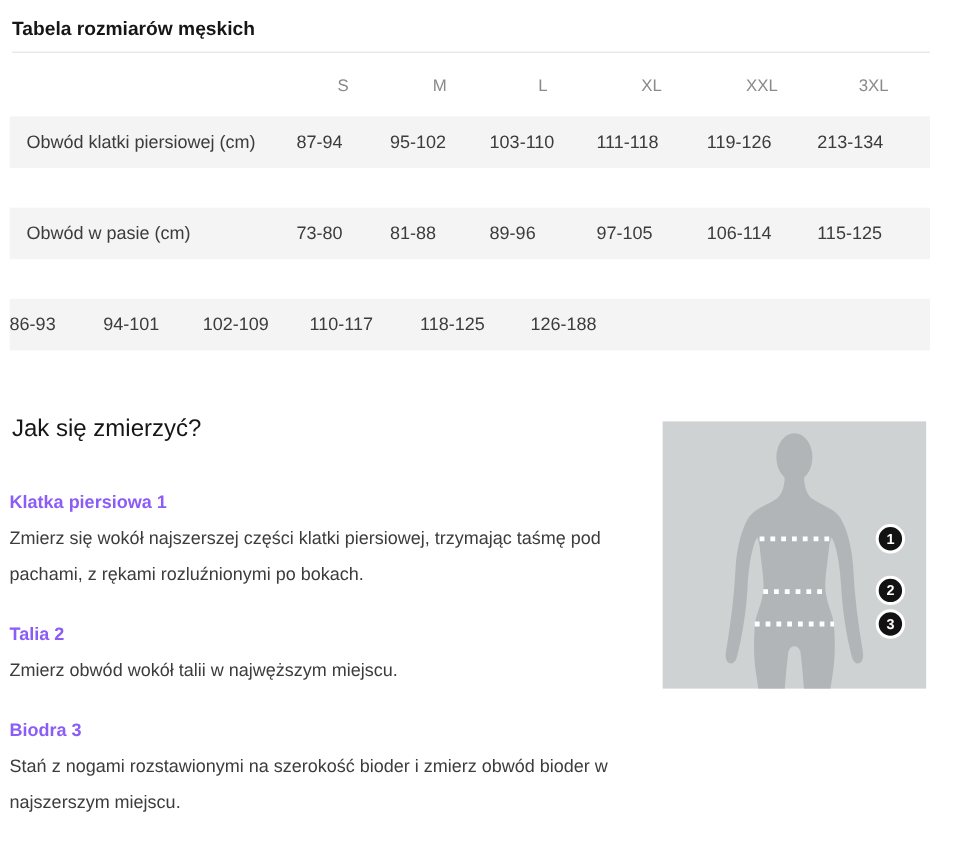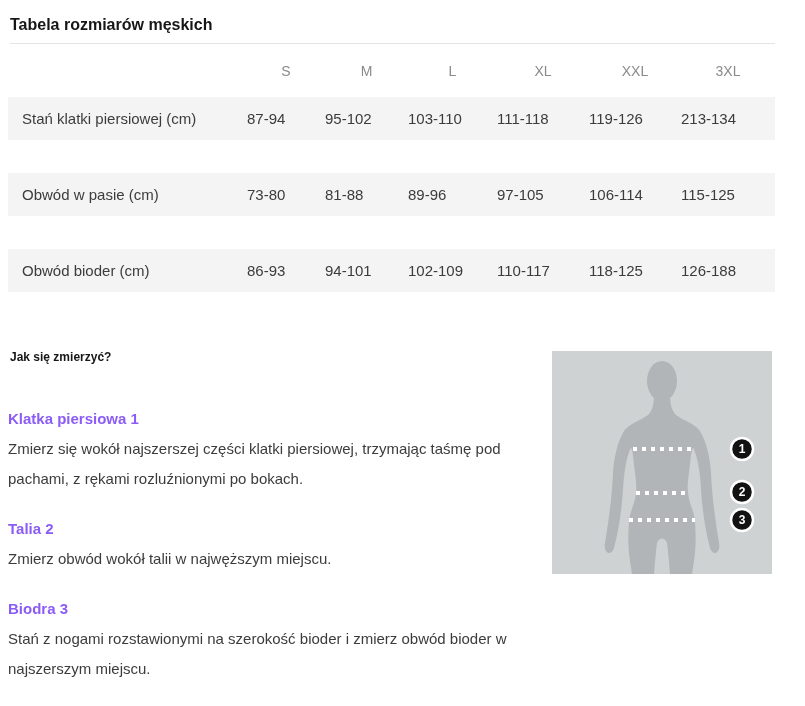--- a/index.html
+++ b/index.html
@@ -44,22 +44,22 @@
   .col-l   { width: 89px; }
   .col-xl  { width: 92px; }
   .col-xxl { width: 92px; }
   .col-3xl { width: 94px; }
   .head-cell { text-align: center; font-size: 14px; color: #8a8a8a; }
   .val-cell  { text-align: left; font-size: 15px; color: #3c3c3c; }
 
   
   .measure-wrap { position: relative; margin-top: 54px; }
   .section-title {
-    font-size: 12px;
-    font-weight: bold;
+    font-size: 20px;
+    font-weight: normal;
     color: #161616;
     line-height: 22px;
     margin: 0 0 0 2px;
   }
   .inst-block-first { margin-top: 41px; }
   .inst-block { margin-top: 25px; }
   .inst-heading {
     font-size: 15px;
     font-weight: bold;
     color: #8b5cf6;
@@ -93,41 +93,40 @@
       <div class="cell col-label"></div>
       <div class="cell col-s head-cell">S</div>
       <div class="cell col-m head-cell">M</div>
       <div class="cell col-l head-cell">L</div>
       <div class="cell col-xl head-cell">XL</div>
       <div class="cell col-xxl head-cell">XXL</div>
       <div class="cell col-3xl head-cell">3XL</div>
     </div>
 
     <div class="data-row">
-      <div class="cell col-label">Stań klatki piersiowej (cm)</div>
+      <div class="cell col-label">Obwód klatki piersiowej (cm)</div>
       <div class="cell col-s val-cell">87-94</div>
       <div class="cell col-m val-cell">95-102</div>
       <div class="cell col-l val-cell">103-110</div>
       <div class="cell col-xl val-cell">111-118</div>
       <div class="cell col-xxl val-cell">119-126</div>
       <div class="cell col-3xl val-cell">213-134</div>
     </div>
 
     <div class="data-row">
       <div class="cell col-label">Obwód w pasie (cm)</div>
       <div class="cell col-s val-cell">73-80</div>
       <div class="cell col-m val-cell">81-88</div>
       <div class="cell col-l val-cell">89-96</div>
       <div class="cell col-xl val-cell">97-105</div>
       <div class="cell col-xxl val-cell">106-114</div>
       <div class="cell col-3xl val-cell">115-125</div>
     </div>
 
     <div class="data-row">
-      <div class="cell col-label">Obwód bioder (cm)</div>
       <div class="cell col-s val-cell">86-93</div>
       <div class="cell col-m val-cell">94-101</div>
       <div class="cell col-l val-cell">102-109</div>
       <div class="cell col-xl val-cell">110-117</div>
       <div class="cell col-xxl val-cell">118-125</div>
       <div class="cell col-3xl val-cell">126-188</div>
     </div>
   </div>
 
   <div class="measure-wrap">

